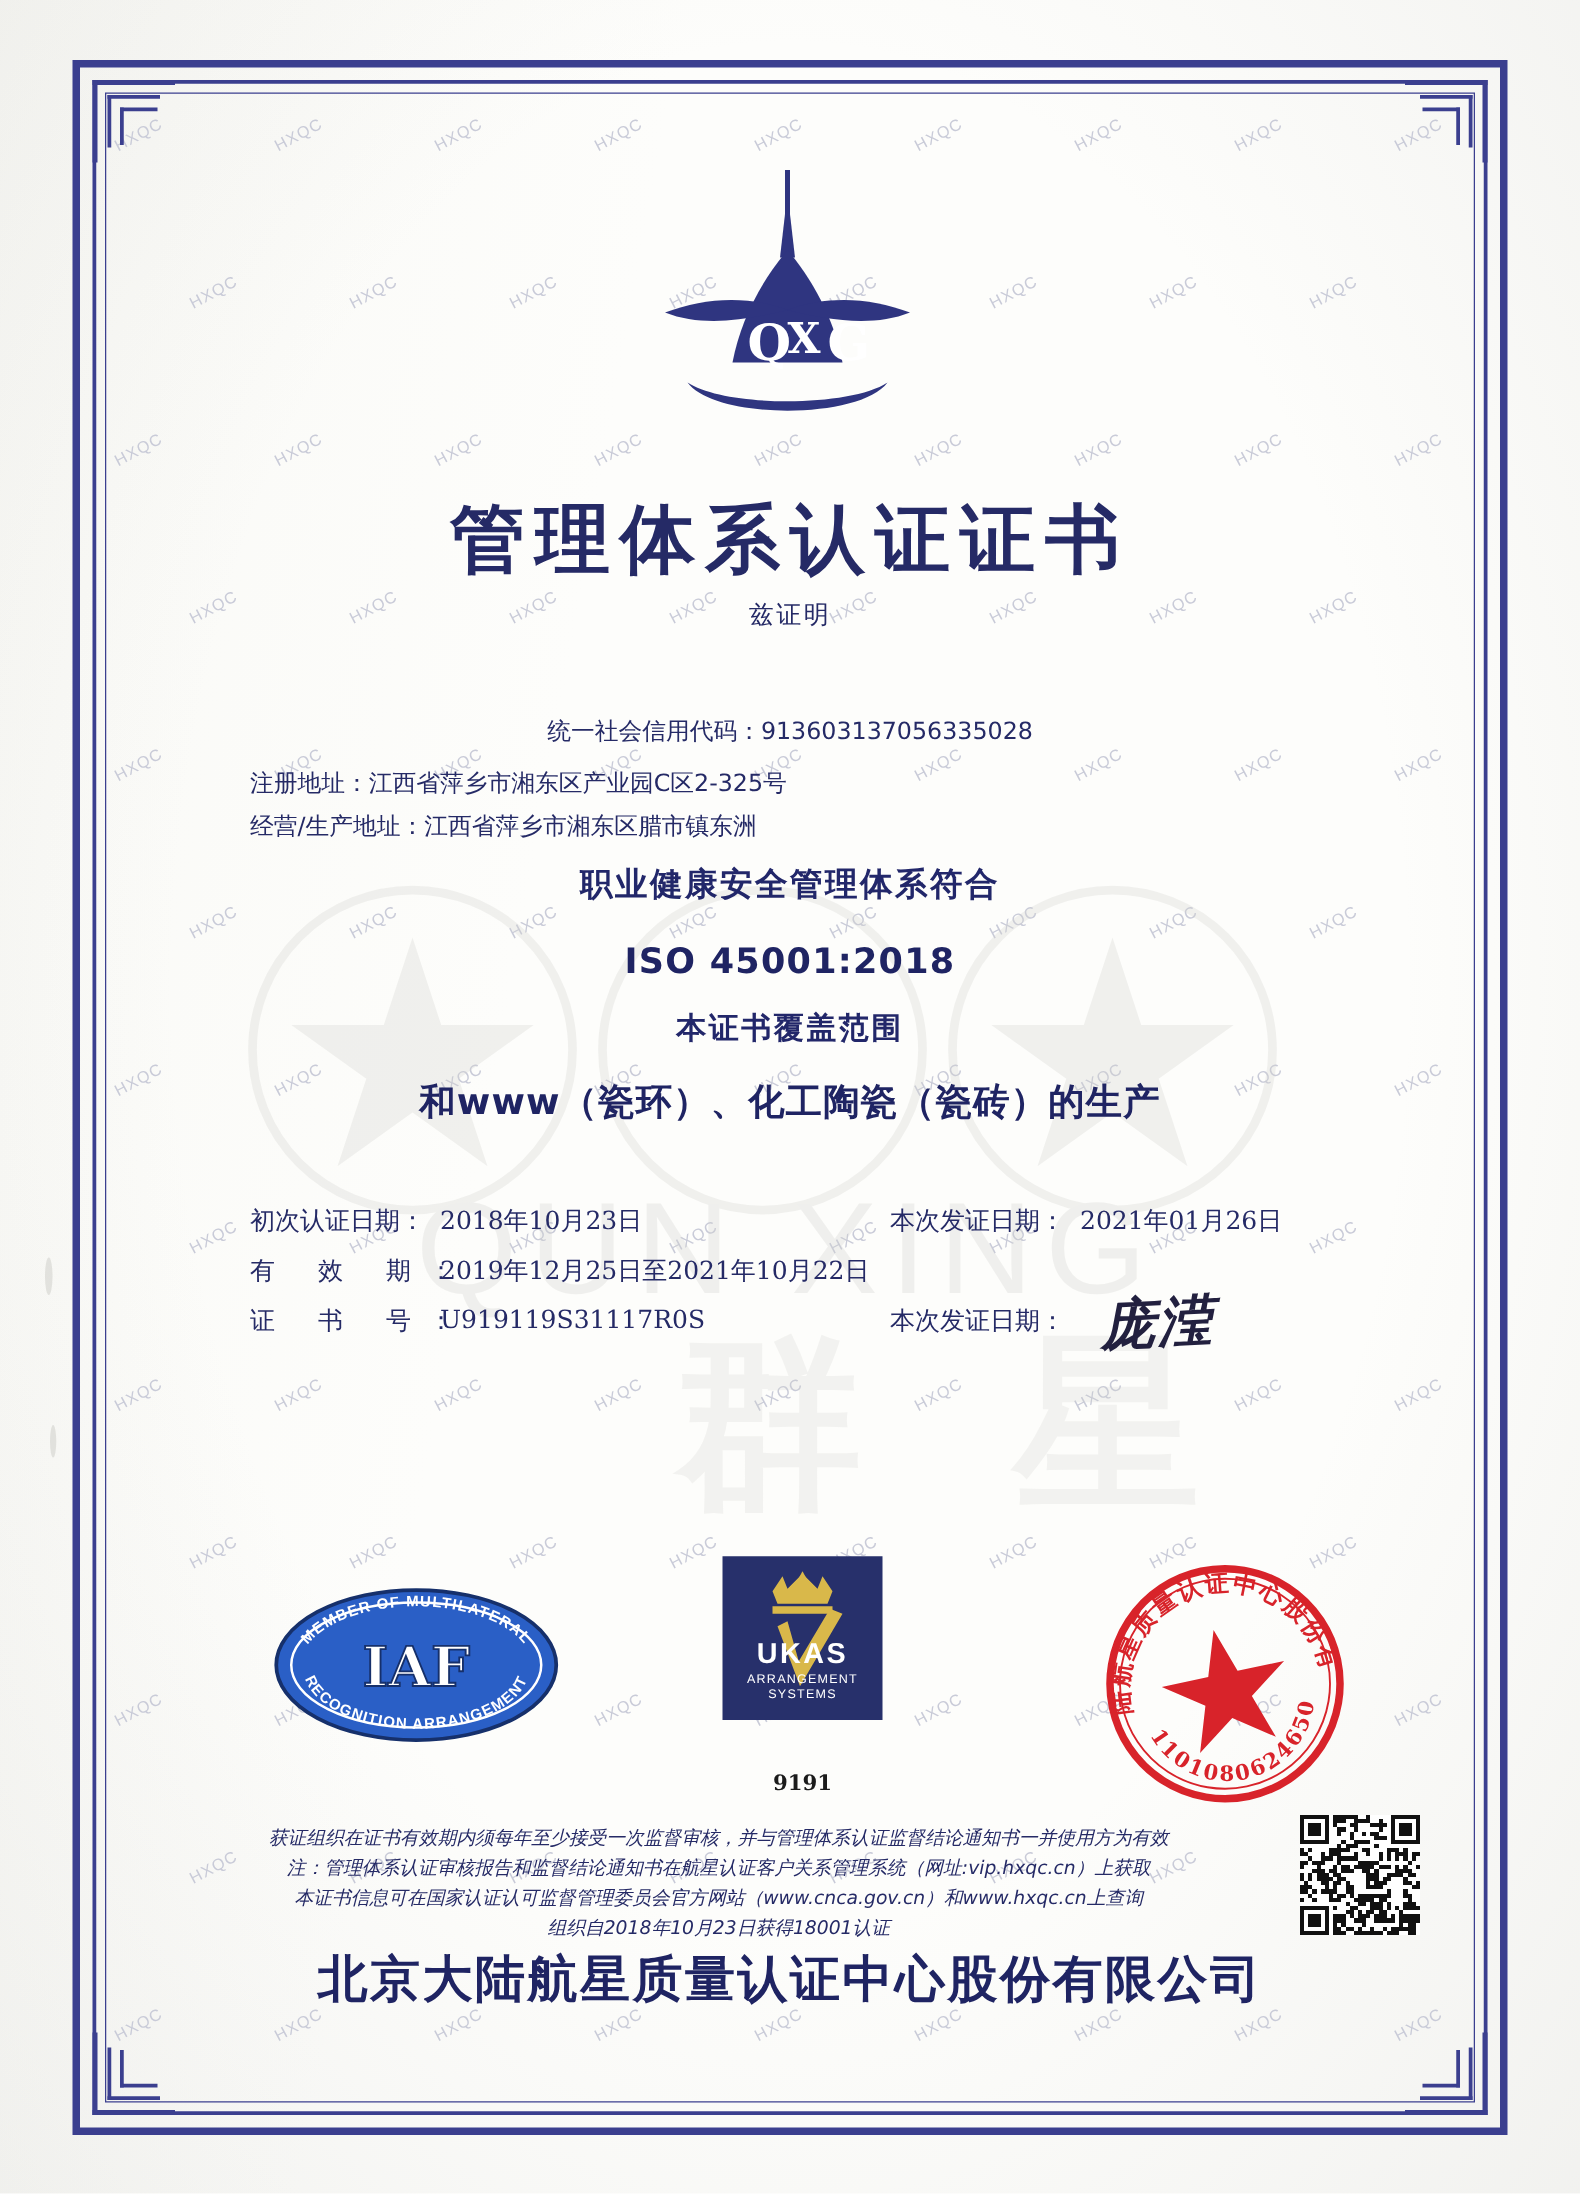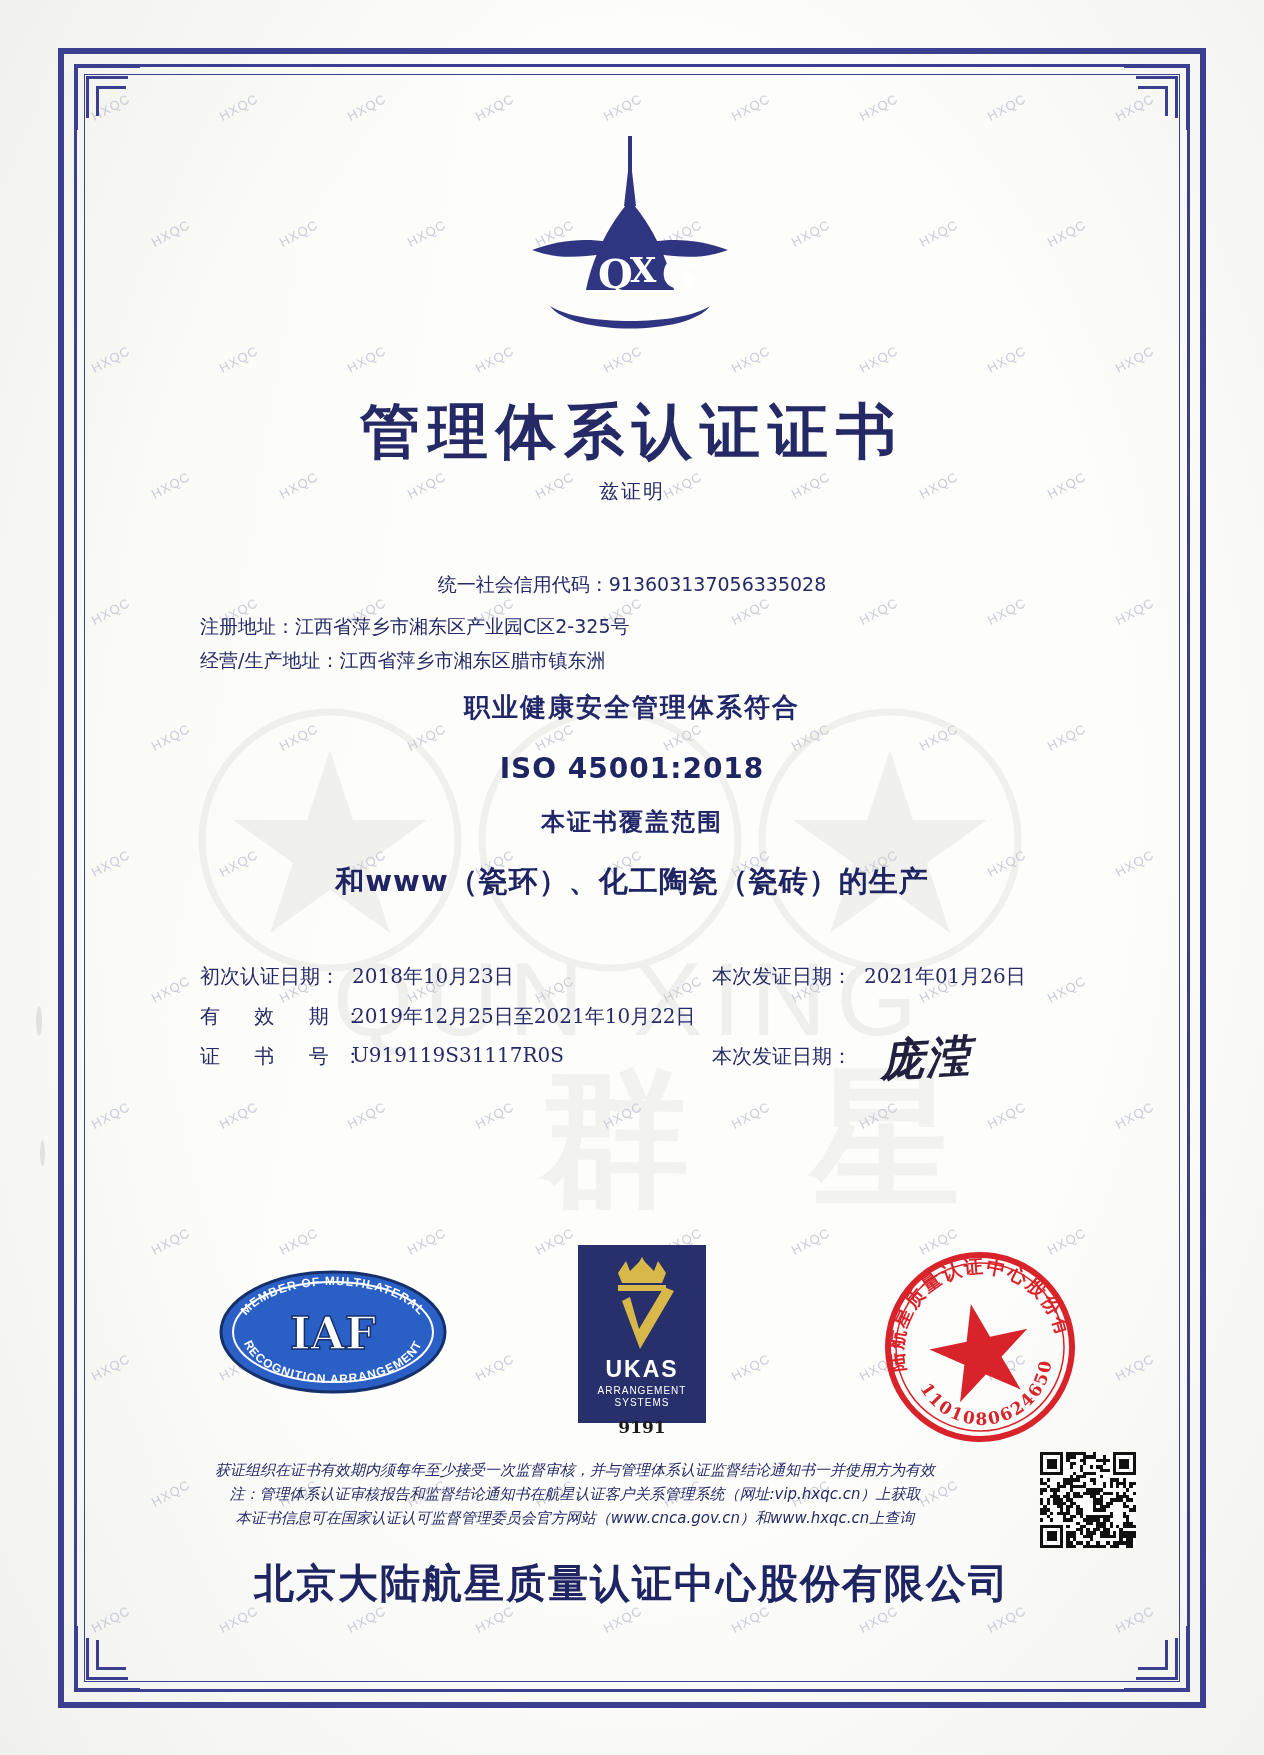--- a/index.html
+++ b/index.html
@@ -273,21 +273,21 @@
     letter-spacing: 2px;
     transform: rotate(-3deg);
   }
 
   
   .marks { position: absolute; left: 0; top: 1245px; width: 1264px; height: 200px; }
 
   .iaf-mark { position: absolute; left: 218px; top: 22px; }
   .ukas-mark { position: absolute; left: 578px; top: 0px; }
   .ukas-box {
-    width: 128px; height: 178px;
+    width: 128px; height: 131px;
     background: #27306b;
     position: relative;
     color: #fff;
     text-align: center;
   }
   .ukas-name {
     position: absolute; left: 0; bottom: 40px; width: 128px;
     font-size: 23px; font-weight: 700; letter-spacing: 2px;
     font-family: "Liberation Sans", sans-serif;
   }
@@ -1055,17 +1055,18 @@
           <rect x="26" y="28" width="1" height="1"></rect>
           <rect x="27" y="28" width="1" height="1"></rect>
         </g>
     </svg>
   </div>
 
   <div class="notes">
     <div>获证组织在证书有效期内须每年至少接受一次监督审核，并与管理体系认证监督结论通知书一并使用方为有效</div>
     <div>注：管理体系认证审核报告和监督结论通知书在航星认证客户关系管理系统（网址:vip.hxqc.cn）上获取</div>
     <div>本证书信息可在国家认证认可监督管理委员会官方网站（www.cnca.gov.cn）和www.hxqc.cn上查询</div>
+    <div>组织自2018年10月23日获得18001认证</div>
   </div>
 
   <div class="issuer">北京大陆航星质量认证中心股份有限公司</div>
 
 </div>
 
 </body></html>

